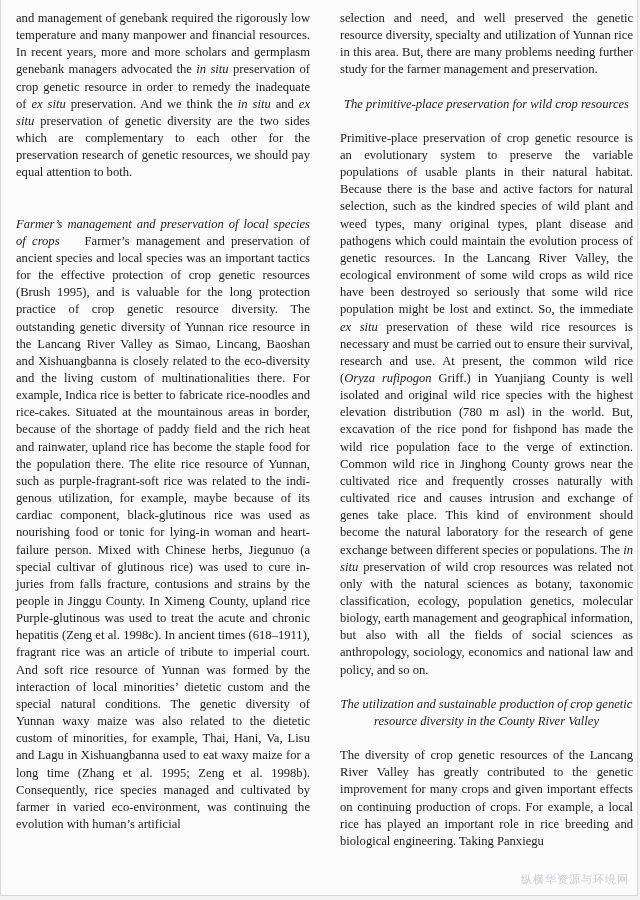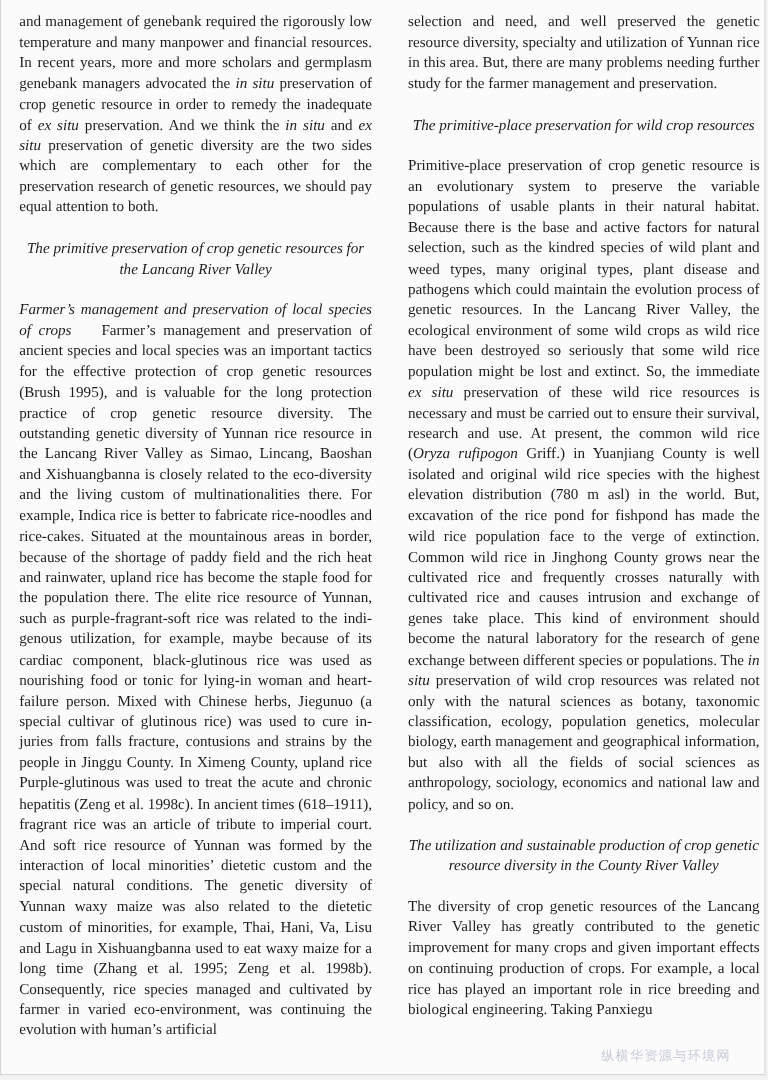--- a/index.html
+++ b/index.html
@@ -30,35 +30,34 @@
   p { margin: 0; }
   .heading {
     font-style: italic;
     text-align: center;
     margin: 0;
   }
   .gap { height: 17px; }
   i { font-style: italic; font-family: Liberation Serif, serif; }
   .runin { font-style: italic; }
   .watermark {
-    position: absolute; right: 28px; bottom: 8px;
+    position: absolute; right: 8px; bottom: 8px;
     font-size: 11px; color: #c8ccd8; letter-spacing: 1px;
     font-family: "DejaVu Sans", sans-serif;
   }
 </style>
 </head>
 <body>
 
 <div class="page">
 
   <div class="col left">
     <p><span>and management of genebank required the rigorously low temperature and many manpower and financial resources. In recent years, more and more scholars and germplasm genebank managers advocated the </span><i>in situ</i><span> preservation of crop genetic resource in order to remedy the inadequate of </span><i>ex situ</i><span> preservation. And we think the </span><i>in situ</i><span> and </span><i>ex situ</i><span> preservation of genetic diversity are the two sides which are complementary to each other for the preservation research of genetic resources, we should pay equal attention to both.</span></p>
 
     <div class="gap"></div>
-    <p class="heading">The primitive preservation of crop genetic resources for the Lancang River Valley</p>
     <div class="gap"></div>
 
     <p><span class="runin">Farmer’s management and preservation of local spe­cies of crops</span>&nbsp;&nbsp;&nbsp; <span>Farmer’s management and preservation of ancient species and local species was an import­ant tactics for the effective protection of crop genetic resources (Brush 1995), and is valuable for the long protection practice of crop genetic resource diversity. The outstanding genetic diversity of Yunnan rice re­source in the Lancang River Valley as Simao, Lin­cang, Baoshan and Xishuangbanna is closely related to the eco-diversity and the living custom of multi­nationalities there. For example, Indica rice is better to fabricate rice-noodles and rice-cakes. Situated at the mountainous areas in border, because of the short­age of paddy field and the rich heat and rainwater, upland rice has become the staple food for the popu­lation there. The elite rice resource of Yunnan, such as purple-fragrant-soft rice was related to the indi­genous utilization, for example, maybe because of its cardiac component, black-glutinous rice was used as nourishing food or tonic for lying-in woman and heart-failure person. Mixed with Chinese herbs, Jiegunuo (a special cultivar of glutinous rice) was used to cure in­juries from falls fracture, contusions and strains by the people in Jinggu County. In Ximeng County, upland rice Purple-glutinous was used to treat the acute and chronic hepatitis (Zeng et al. 1998c). In ancient times (618–1911), fragrant rice was an article of tribute to imperial court. And soft rice resource of Yunnan was formed by the interaction of local minorities’ dietetic custom and the special natural conditions. The genetic diversity of Yunnan waxy maize was also related to the dietetic custom of minorities, for example, Thai, Hani, Va, Lisu and Lagu in Xishuangbanna used to eat waxy maize for a long time (Zhang et al. 1995; Zeng et al. 1998b). Consequently, rice species managed and cultivated by farmer in varied eco-environment, was continuing the evolution with human’s artificial</span></p>
   </div>
 
   <div class="col right">
     <p>selection and need, and well preserved the genetic resource diversity, specialty and utilization of Yun­nan rice in this area. But, there are many problems needing further study for the farmer management and preservation.</p>
 
     <div class="gap"></div>
     <p class="heading">The primitive-place preservation for wild crop resources</p>

